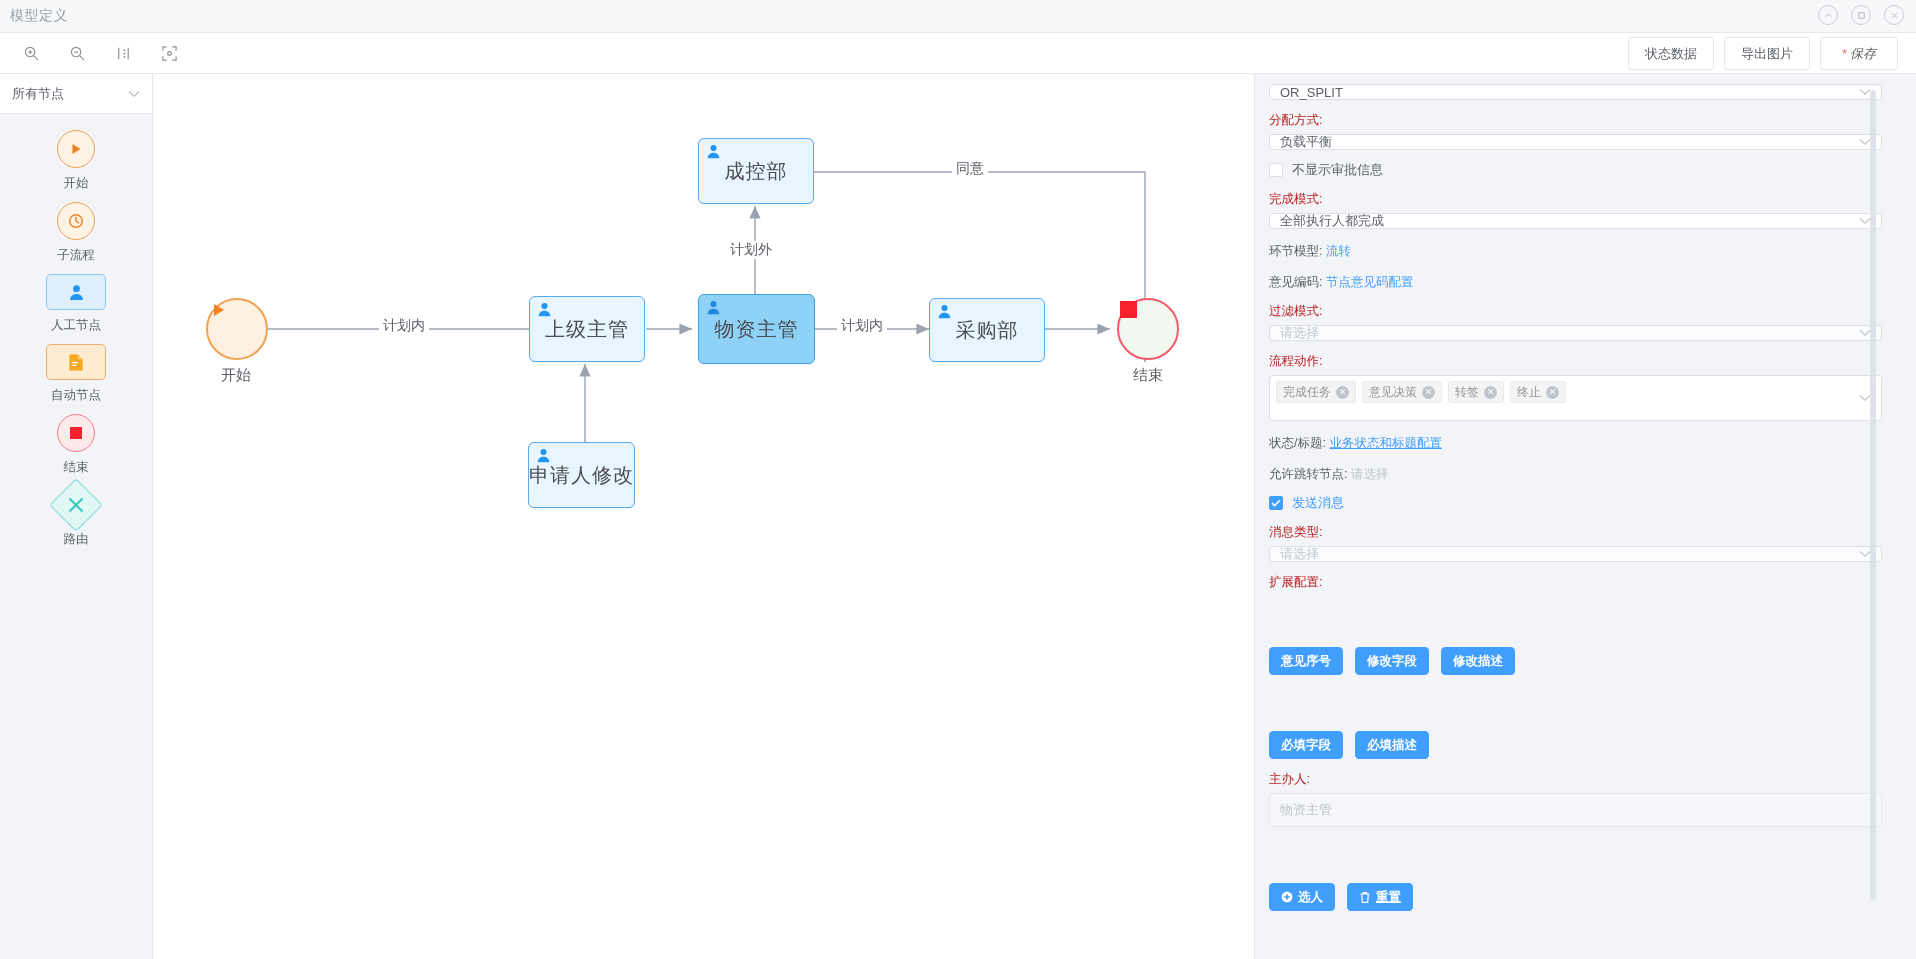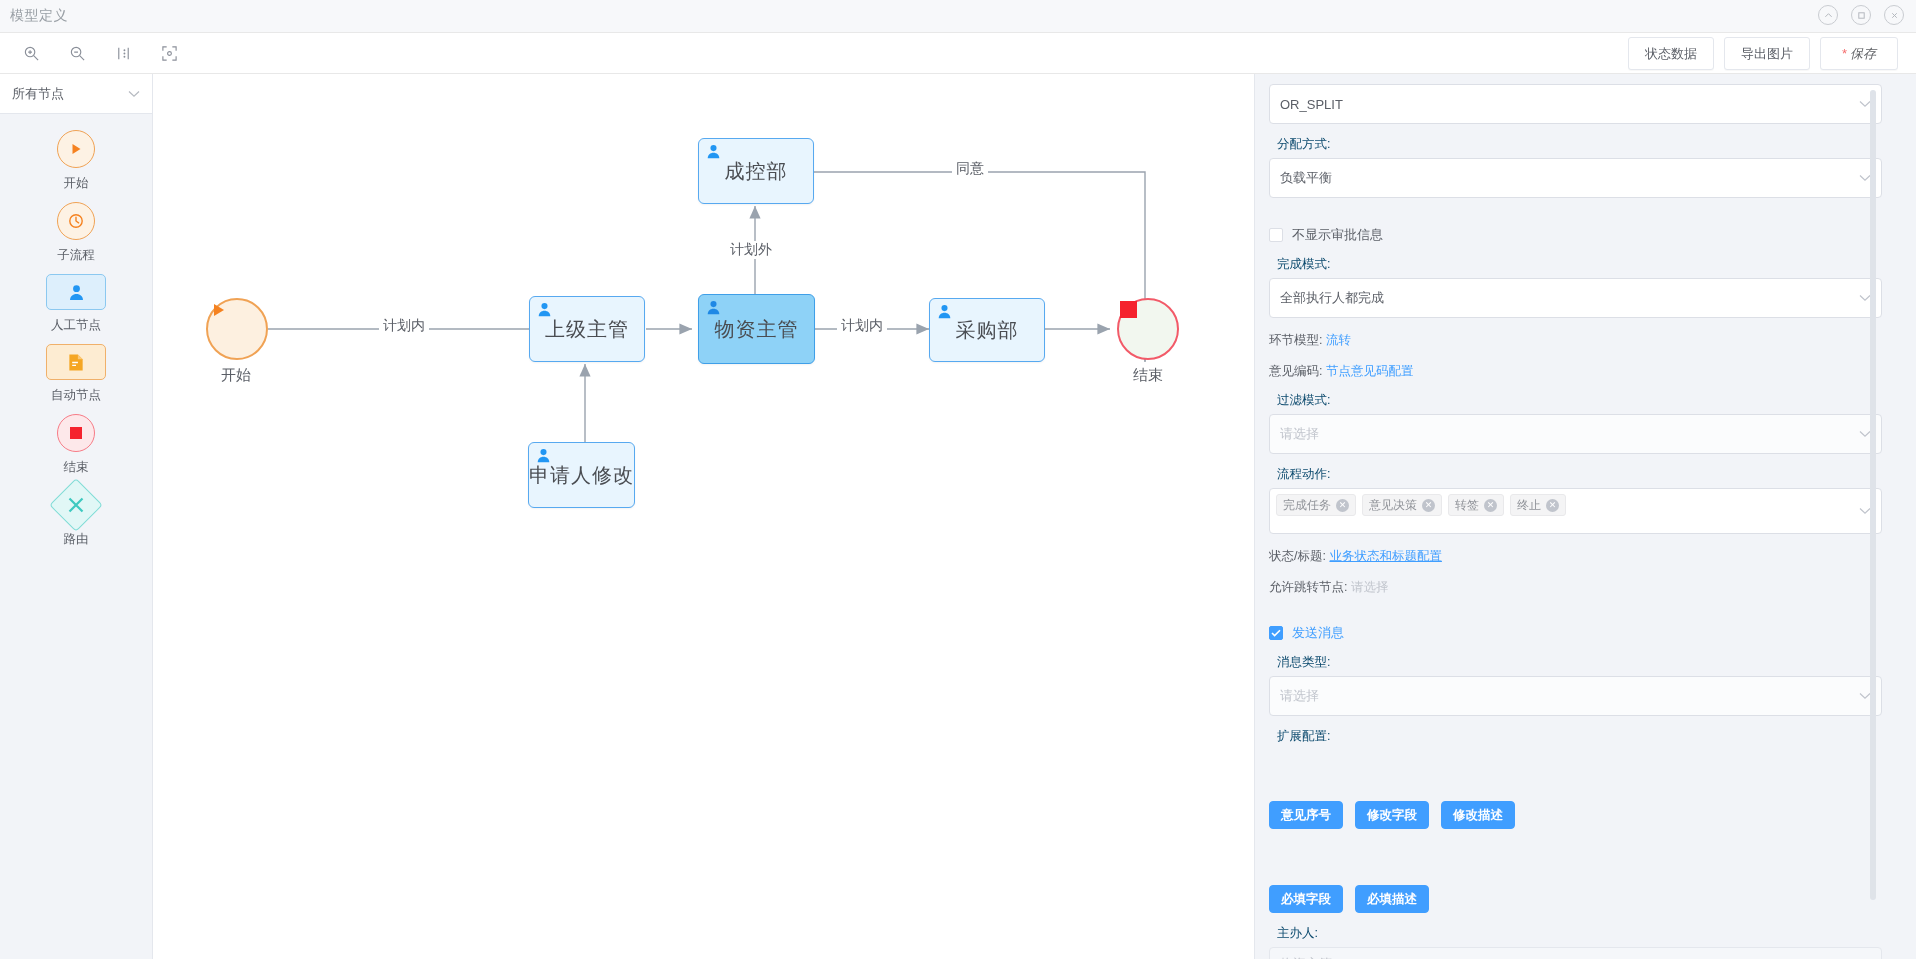--- a/index.html
+++ b/index.html
@@ -120,30 +120,30 @@
     background:#fff; padding:0 4px; white-space:nowrap;
   }
 
   
   .props {
     position:absolute; right:0; top:74px; width:662px; height:885px;
     background:#f2f4f8; border-left:1px solid #e4e7ed;
     padding:10px 34px 10px 14px; overflow:hidden;
   }
   .props-inner { position:relative; }
-  .fld-label { font-size:12.5px; color:#0c4a6e; margin:12px 8px 5px; }
+  .fld-label { font-size:12.5px; color:#b91c1c; margin:12px 0 5px; }
   .select {
-    height:40px; background:#fff; border:1px solid #dcdfe6; border-radius:4px;
+    height:16px; background:#fff; border:1px solid #dcdfe6; border-radius:4px;
     display:flex; align-items:center; padding:0 10px; font-size:13px; color:#5a5e66;
     cursor:pointer;
   }
   .select.placeholder { color:#c0c4cc; background:#fbfcfd; }
   .select .val { flex:1; }
   .select .chev { color:#c0c4cc; font-size:11px; }
-  .chkline { display:flex; align-items:center; gap:9px; margin:28px 0 2px; }
+  .chkline { display:flex; align-items:center; gap:9px; margin:11px 0 2px; }
   .chkbox {
     width:14px; height:14px; border:1px solid #dcdfe6; border-radius:2px; background:#fff;
     display:flex; align-items:center; justify-content:center; cursor:pointer;
   }
   .chkbox.checked { background:#409eff; border-color:#409eff; }
   .chkbox.checked svg { display:block; }
   .chklabel { font-size:13px; color:#5a5e66; }
   .chklabel.blue { color:#409eff; }
   .linkline { font-size:12.5px; color:#5a5e66; margin:14px 0 2px; }
   .link { color:#409eff; cursor:pointer; }

